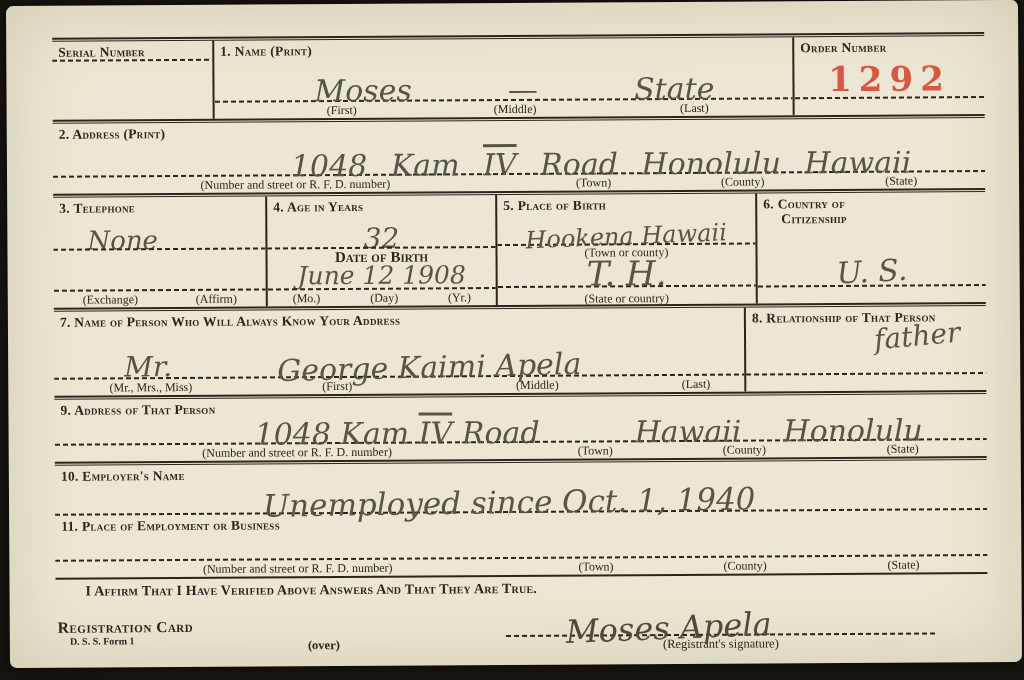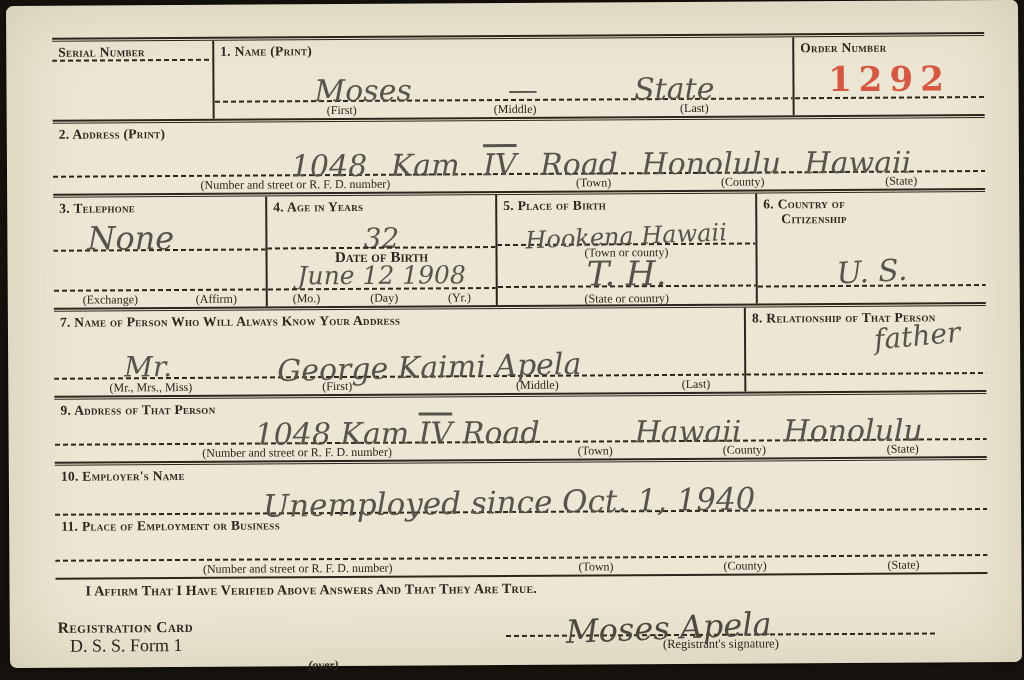--- a/index.html
+++ b/index.html
@@ -61,22 +61,22 @@
   .r5{height:62px;}
   .addr2{padding-left:200px;}
   .addr2 .hand{font-size:30px;margin-bottom:-7px;}
   .r6{height:50px;}
   .emp-val{padding-left:208px;font-size:31px;margin-bottom:-8px;transform:rotate(-0.5deg);}
   .r7{height:62px;}
   
   .affirm{height:24px;padding:4px 0 0 30px;font-weight:bold;font-size:14px;font-variant:small-caps;letter-spacing:.2px;}
   .footer{position:relative;height:64px;}
   .f-title{position:absolute;left:2px;top:12px;font-weight:bold;font-size:15.5px;font-variant:small-caps;letter-spacing:.5px;line-height:16px;}
-  .f-form{position:absolute;left:14px;top:28px;font-weight:normal;font-size:18px;}
-  .f-over{position:absolute;left:252px;top:52px;font-weight:bold;font-size:12.5px;font-style:italic;}
+  .f-form{position:absolute;left:14px;top:28px;font-weight:bold;font-size:10px;}
+  .f-over{position:absolute;left:252px;top:32px;font-weight:bold;font-size:12.5px;}
   .sig-block{position:absolute;left:450px;top:6px;width:430px;}
   .sig-val{font-size:32px;padding-left:60px;margin-bottom:-8px;transform:rotate(-2deg);color:#4d4a41;}
   .sig-label{text-align:center;font-size:12.5px;padding-top:1px;}
 </style>
 </head>
 <body>
 
 <div class="card">
   <div class="form">
 
@@ -131,21 +131,21 @@
         <span class="sub abs" style="left:91%">(State)</span>
       </div>
     </div>
 
     <div class="rule"></div>
 
     <div class="row r3">
       <div class="cell c-tel">
         <div class="hdr pad" style="height:26px">3. Telephone</div>
         <div class="z-write" style="padding-left:34px">
-            <span class="hand" style="font-size:32px;margin-bottom:-5px">None</span>
+            <span class="hand" style="font-size:26px;margin-bottom:-5px">None</span>
           </div>
         <div class="dash"></div>
         <div class="z-mid"></div>
         <div class="dash"></div>
         <div class="subrow" style="display:flex;justify-content:space-around;padding-top:1px">
           <span class="sub">(Exchange)</span>
           <span class="sub">(Affirm)</span>
         </div>
       </div>
       <div class="cell c-age">

